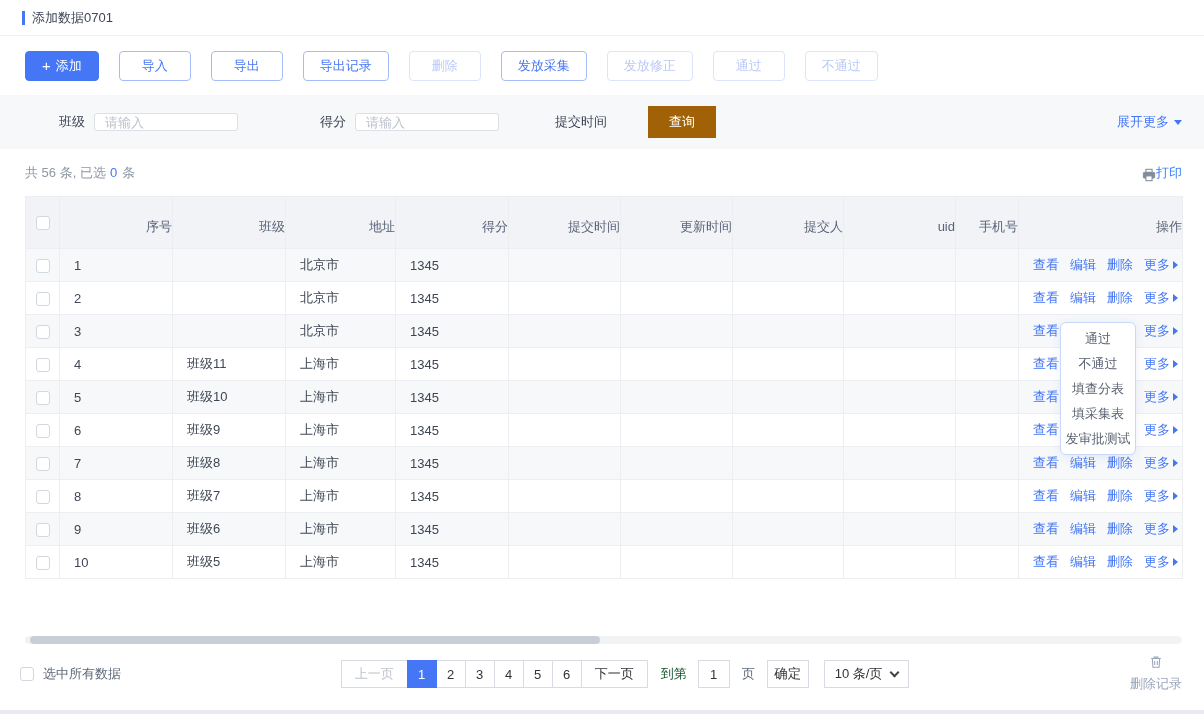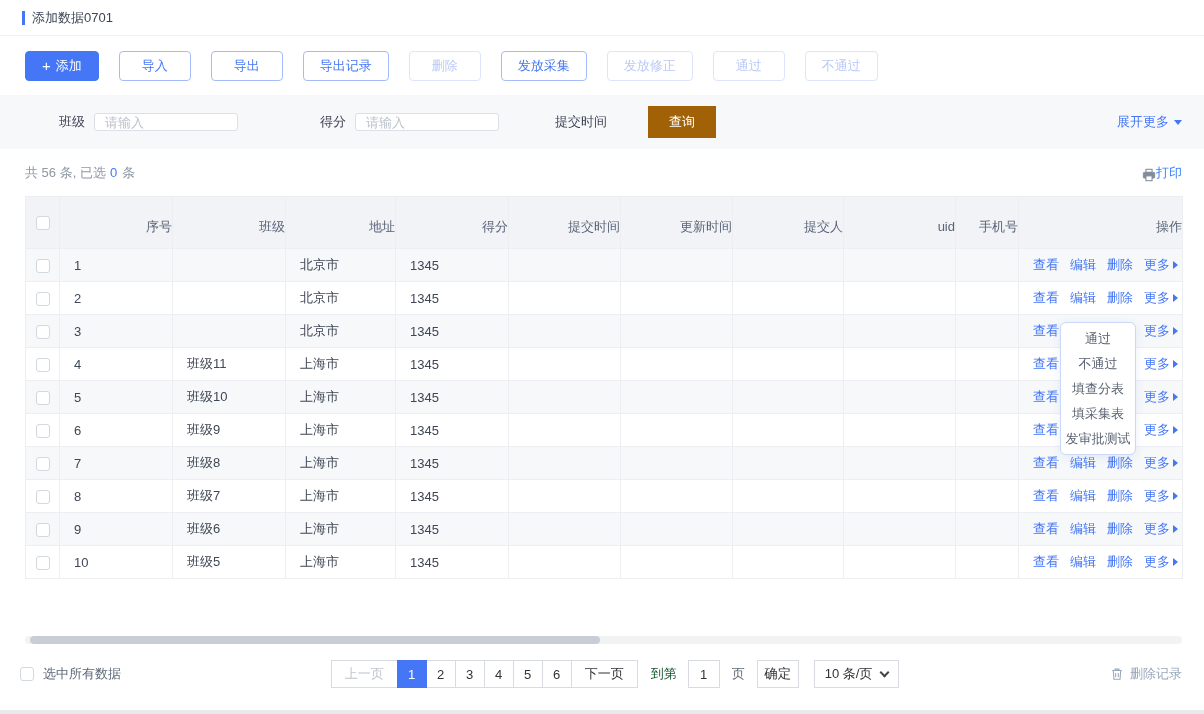--- a/index.html
+++ b/index.html
@@ -73,21 +73,21 @@
   .jump-label { margin:0 11px 0 13px; color:#14532d; }
   .jump-input { width:32px; height:28px; border:1px solid #d8dbe1; text-align:center; font-size:13px;
                 color:#333; outline:none; }
   .page-word { margin:0 12px; color:#606a77; }
   .confirm { min-width:42px; height:28px; border:1px solid #d8dbe1; background:#fff; display:flex;
              align-items:center; justify-content:center; margin-right:15px; color:#333; cursor:pointer; }
   .psize { height:28px; border:1px solid #d8dbe1; display:flex; align-items:center; padding:4px 10px;
            gap:9px; color:#333; cursor:pointer; background:#fff; }
   .chev { width:7px; height:7px; border-right:2px solid #444; border-bottom:2px solid #444;
           transform:rotate(45deg); margin-top:-4px; }
-  .delete-rec { display:flex; align-items:center; gap:6px; color:#9aa6ba; cursor:pointer; }
+  .delete-rec { display:flex; align-items:center; gap:6px; color:#9aa6ba; cursor:pointer;flex-direction:column; }
   .bottom-strip { position:absolute; bottom:0; left:0; width:1204px; height:4px; background:#e8eaee; }
   .icon-svg { display:block; }
 </style>
 </head>
 <body>
 
 <div class="page">
 
   <div class="titlebar">
     <span class="accent"></span>

